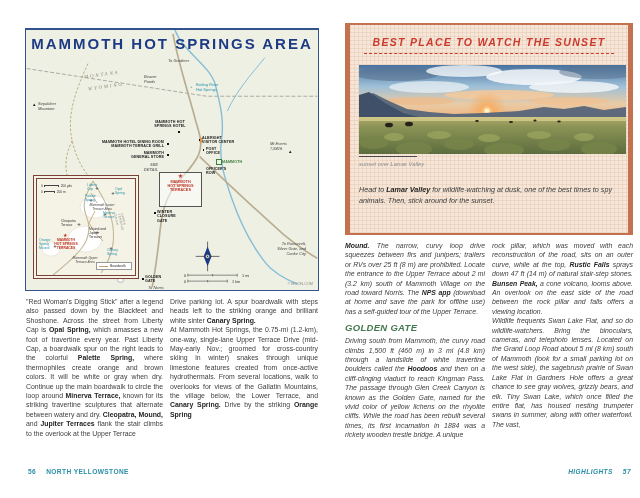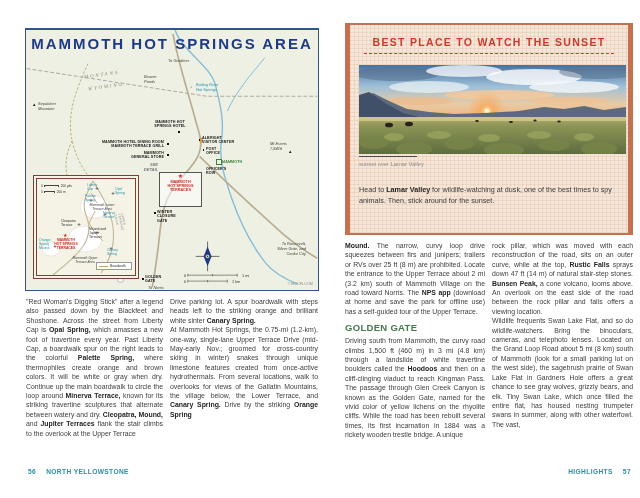--- a/index.html
+++ b/index.html
@@ -3,21 +3,21 @@
 <meta charset="utf-8">
 <style>
   html,body { margin:0; padding:0; background:#ffffff; }
   .spread {
     position:relative; width:640px; height:498px; background:#ffffff;
     font-family:"Liberation Sans","DejaVu Sans",sans-serif; overflow:hidden;
     -webkit-font-smoothing:antialiased;
   }
   .page { position:absolute; top:20px; height:462px; }
   .page-left  { left:20px;  width:300px; }
-  .page-right { left:345px; width:288px; }
+  .page-right { left:345px; width:288px;font-style:italic; }
 
   
   .map {
     position:absolute; left:5px; top:8px; width:294px; height:263px;
     background:#eef0e3; border:1px solid #33538c; border-top:2.5px solid #33538c;
     box-sizing:border-box; overflow:hidden;
   }
   .map-title {
     position:absolute; top:5px; left:0; width:100%; text-align:center;
     font-size:15px; font-weight:bold; letter-spacing:2px; color:#1e3a85;

